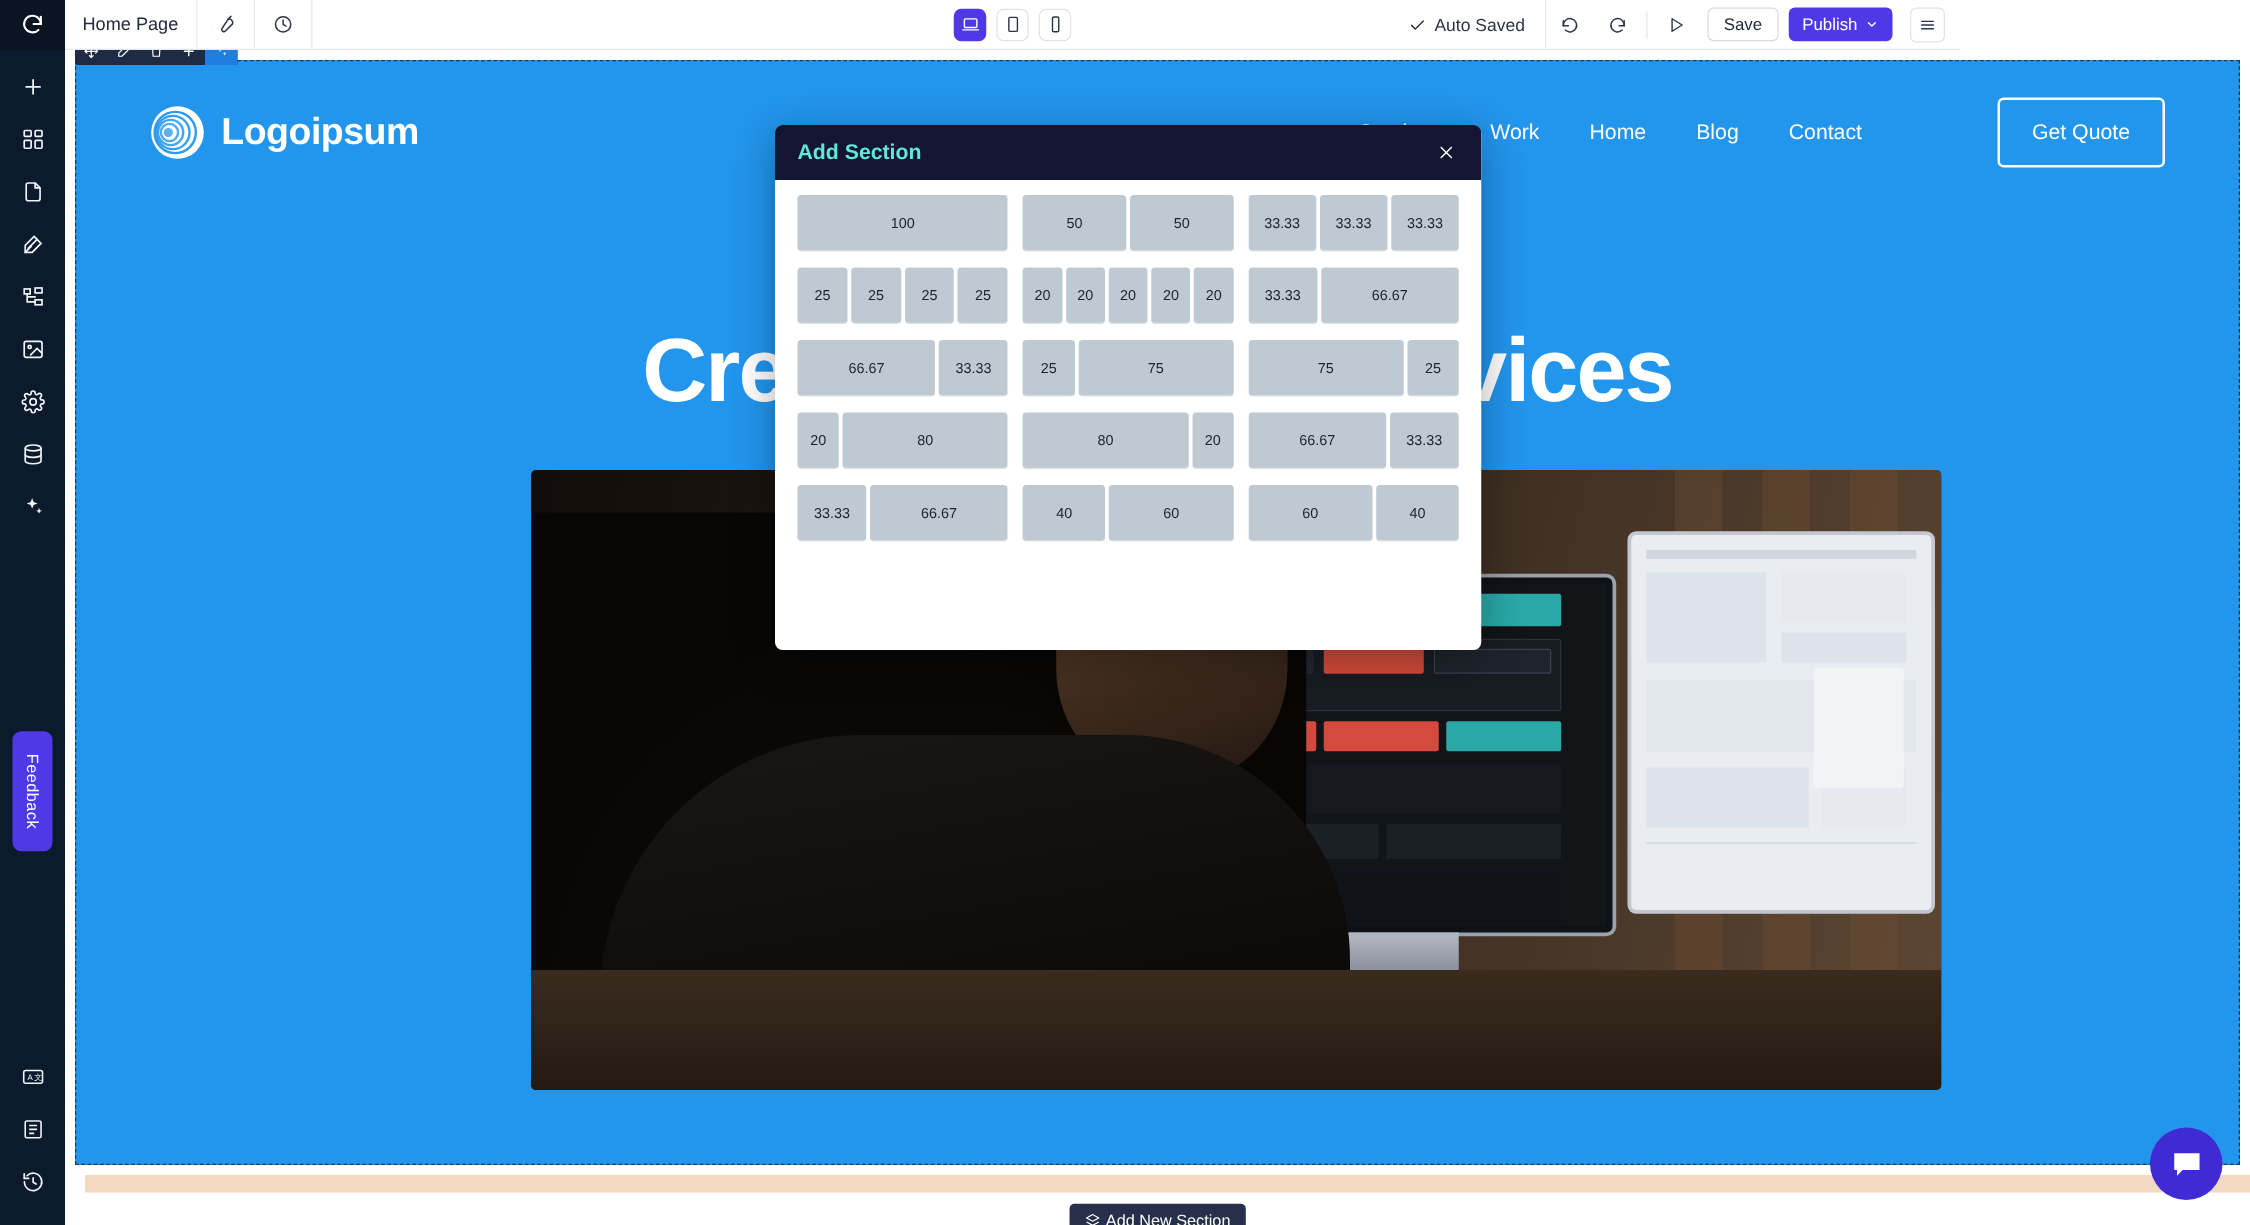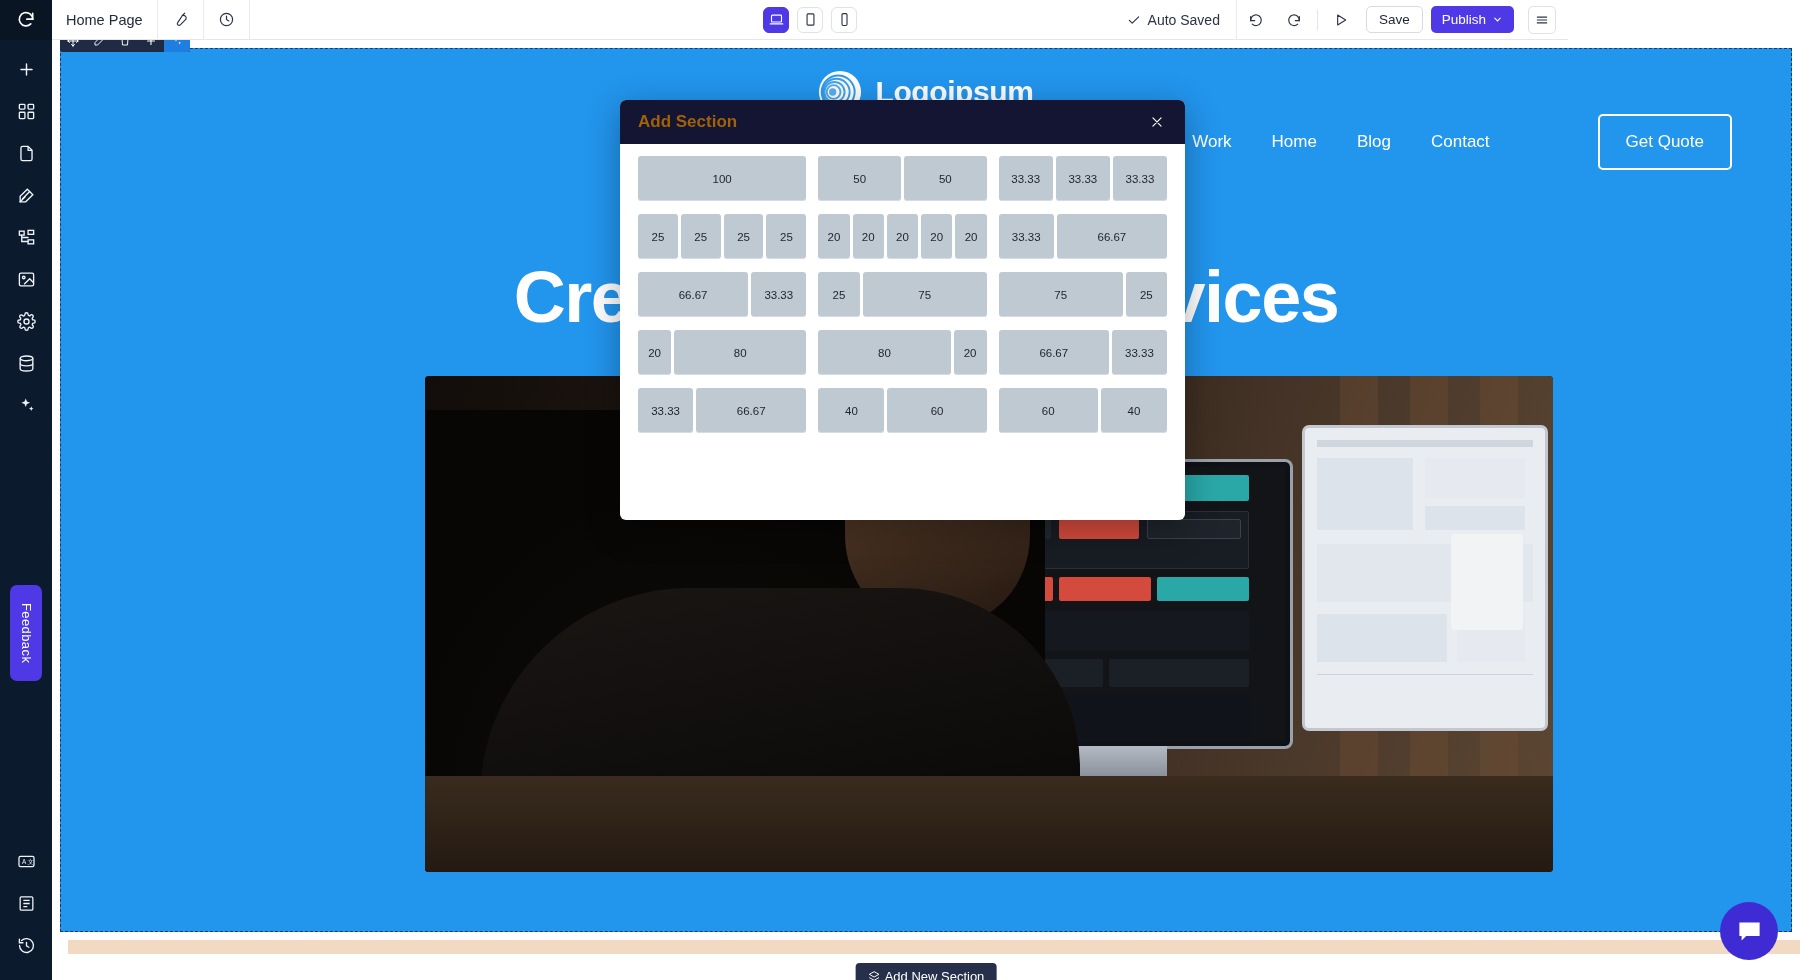--- a/index.html
+++ b/index.html
@@ -143,21 +143,20 @@
     color: #fff; cursor: pointer;
   }
   .el-btn.hl { background: #1f7fe0; }
   .el-btn svg { width: 12px; height: 12px; display: block; }
 
   
   #site-header {
     position: absolute; left: 0; top: 22px; width: 100%;
     height: 72px; display: flex; align-items: center;
     padding: 0 60px;
-    flex-direction: column;
   }
   #logo-wrap { display: flex; align-items: center; gap: 13px; }
   #logo-mark { width: 44px; height: 44px; }
   #logo-text { color: #fff; font-size: 30px; font-weight: bold; letter-spacing: -.4px; }
   #site-nav {
     margin-left: auto; display: flex; align-items: center; gap: 40px;
   }
   #site-nav a {
     color: #fff; font-size: 17px; text-decoration: none; cursor: pointer;
   }
@@ -251,21 +250,21 @@
     background: #fff; border-radius: 6px;
     box-shadow: 0 8px 34px rgba(0,0,0,.32);
     z-index: 100; overflow: hidden;
     display: flex; flex-direction: column;
   }
   #modal-head {
     height: 44px; background: #141433;
     display: flex; align-items: center;
     padding: 0 18px; flex: 0 0 auto;
   }
-  #modal-title { color: #a16207; font-size: 17px; font-weight: bold; }
+  #modal-title { color: #5eead4; font-size: 17px; font-weight: bold; }
   #modal-close {
     margin-left: auto; color: #fff; cursor: pointer;
     width: 20px; height: 20px; display: flex; align-items: center; justify-content: center;
   }
   #modal-close svg { width: 14px; height: 14px; }
   #modal-tabs {
     display: flex; align-items: flex-end; gap: 0;
     border-bottom: 1px solid #e6e8ee;
     padding: 0 18px; flex: 0 0 auto;
   }

